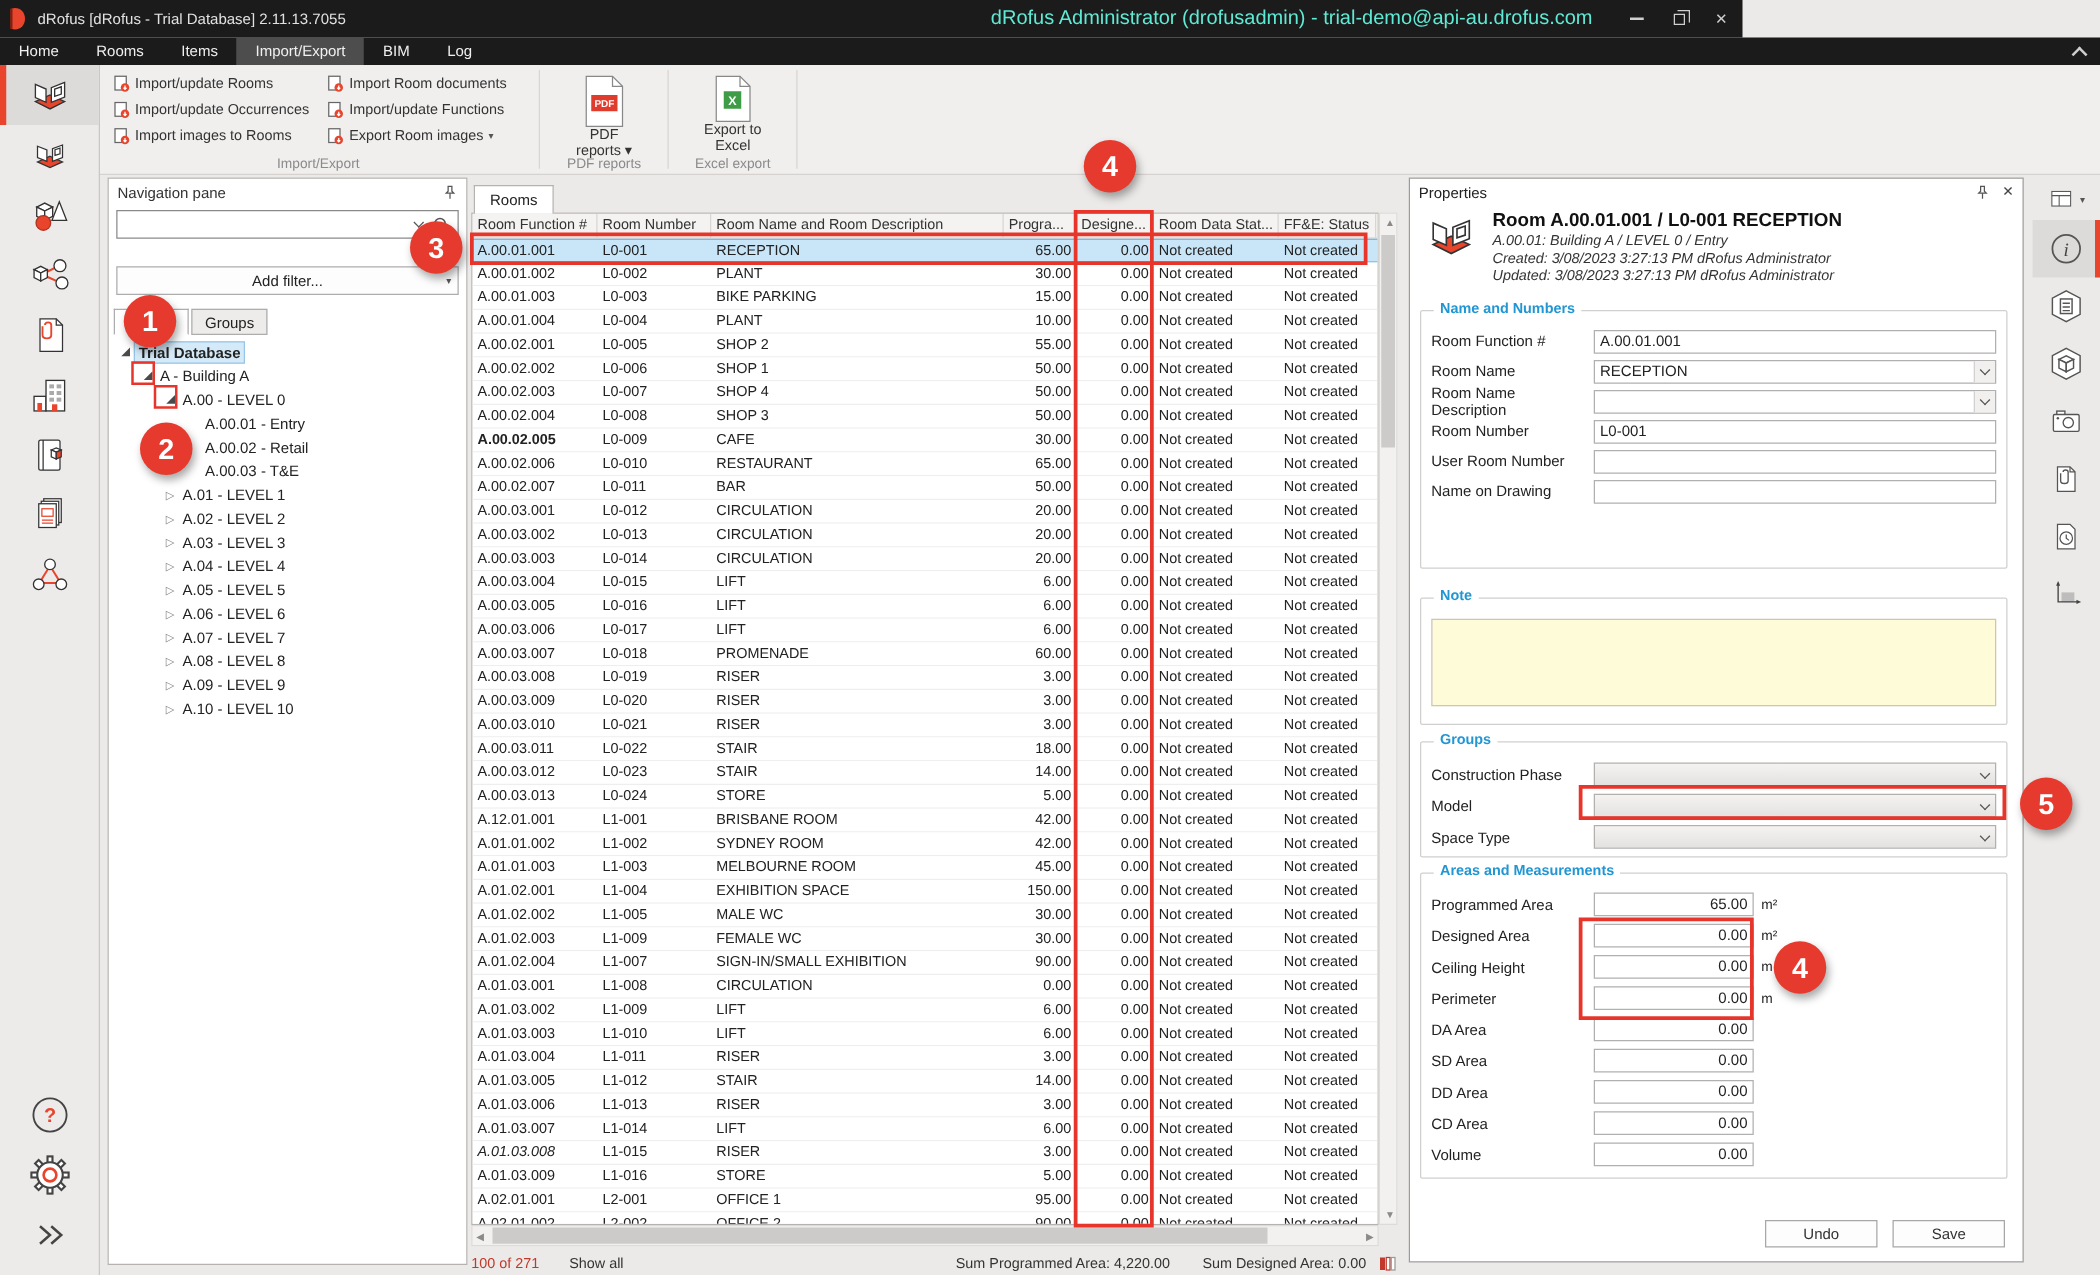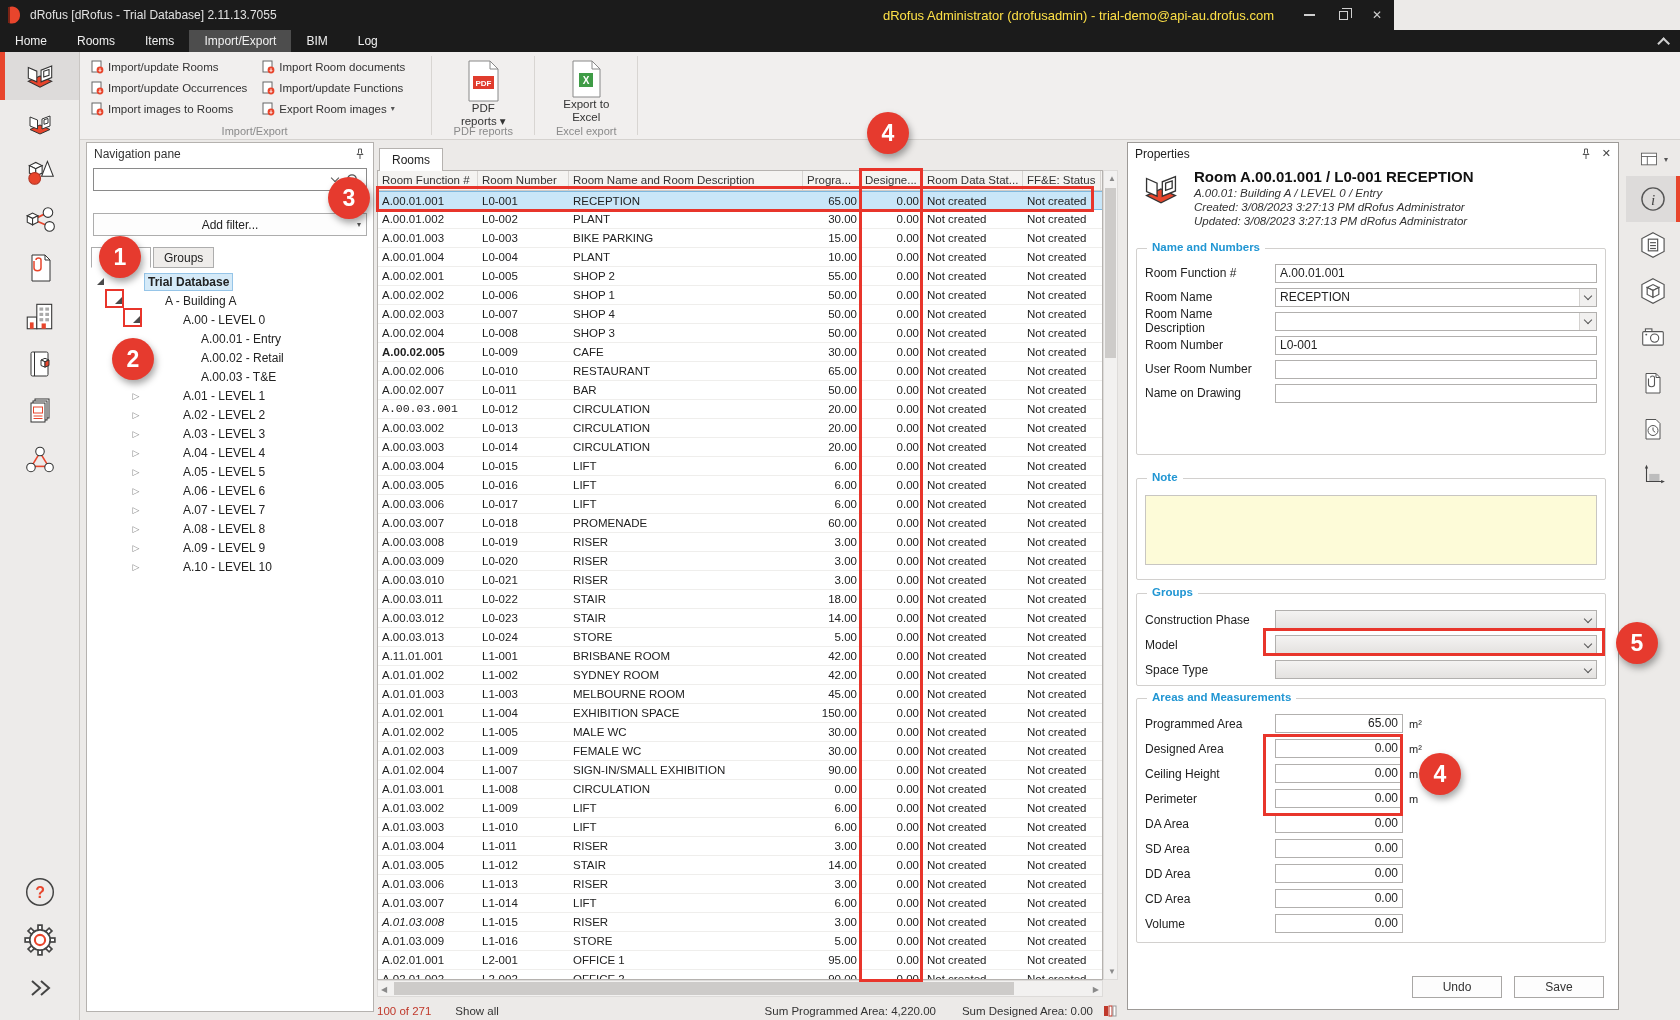--- a/index.html
+++ b/index.html
@@ -4,21 +4,21 @@
 <style>
   * { box-sizing: border-box; margin:0; padding:0; }
   body { font-family:"Liberation Sans", sans-serif; background:#444; }
   #app { position:relative; width:1680px; height:1020px; background:#eceae8; overflow:hidden; font-size:12px; color:#222; }
 
   
   .titlebar { position:absolute; left:0; top:0; width:1394px; height:30px; background:#1b1b1b; color:#d6d6d6; display:flex; align-items:center; }
   .titlebar .logo { margin:0 8px 0 6px; display:flex; }
   .titlebar .apptitle { font-size:12px; color:#e2e2e2; }
   .titlebar .spacer { flex:1; }
-  .titlebar .userinfo { font-size:13px; color:#fde047; margin-right:18px; }
+  .titlebar .userinfo { font-size:16px; color:#5eead4; margin-right:18px; }
   .winbtn { width:34px; height:30px; display:flex; align-items:center; justify-content:center; color:#cfcfcf; font-size:12px; }
   .winbtn .bar { width:11px; height:2px; background:#cfcfcf; }
   .winbtn .rest { width:9px; height:9px; border:1px solid #cfcfcf; position:relative; }
   .winbtn .rest:before { content:""; position:absolute; left:2px; top:-4px; width:9px; height:9px; border:1px solid #cfcfcf; border-left:none; border-bottom:none; }
 
   
   .menubar { position:absolute; left:0; top:30px; width:1680px; height:22px; background:#1b1b1b; display:flex; align-items:stretch; }
   .mtab { padding:0 15px; display:flex; align-items:center; color:#f0f0f0; font-size:12px; }
   .mtab.active { background:#4d4d4d; }
   .menubar .collapse { margin-left:auto; margin-right:14px; display:flex; align-items:center; }
@@ -48,21 +48,21 @@
   .nav-header { height:22px; display:flex; align-items:center; justify-content:space-between; padding:0 7px; font-size:12px; color:#333; }
   .nav-search { margin:3px 6px 0 6px; height:23px; border:1px solid #8a8a8a; background:#fff; display:flex; align-items:center; }
   .nav-search .inp { flex:1; height:100%; }
   .chev { width:6px; height:6px; border-right:1.5px solid #555; border-bottom:1.5px solid #555; transform:rotate(45deg); margin:0 8px 3px 0; }
   .addfilter { margin:22px 6px 0 6px; height:23px; border:1px solid #adadad; background:#fdfdfd; display:flex; align-items:center; justify-content:center; font-size:12px; position:relative; }
   .addfilter .dda { position:absolute; right:5px; top:6px; }
   .nav-tabs { margin:11px 0 0 4px; display:flex; height:21px; }
   .ntab { padding:0 10px; display:flex; align-items:center; font-size:12px; border:1px solid #adadad; background:#eeecea; margin-right:2px; }
   .ntab.active { background:#fff; border-bottom-color:#fff; }
   .nav-tree { flex:1; padding-top:4px; overflow:hidden; }
-  .trow-t { height:19px; display:flex; align-items:center; font-size:12px; color:#222;gap:37px; }
+  .trow-t { height:19px; display:flex; align-items:center; font-size:12px; color:#222; }
   .arr { width:14px; height:14px; display:flex; align-items:center; justify-content:center; font-size:9px; color:#888; flex:none; }
   .tri { width:0; height:0; border-bottom:7px solid #4a4a4a; border-left:7px solid transparent; }
   .tlabel { padding:1px 3px; white-space:nowrap; }
   .tlabel.bold { font-weight:bold; }
   .tlabel.sel { background:#d5eaf8; border:1px solid #96c5e8; }
 
   
   .tablepane { position:absolute; left:377px; top:142px; width:741px; height:878px; }
   .table-tab { position:absolute; left:2px; top:6px; height:23px; padding:0 12px; background:#fff; border:1px solid #b5b2af; border-bottom:none; font-size:12px; display:flex; align-items:center; z-index:2; }
   .table-box { position:absolute; left:0; top:28px; width:726px; height:810px; background:#fff; border:1px solid #b5b2af; overflow:hidden; }
@@ -632,21 +632,21 @@
           <div class="trow">
             <div class="tc" style="width: 100px;">A.00.02.007</div>
             <div class="tc" style="width: 91px;">L0-011</div>
             <div class="tc" style="width: 234px;">BAR</div>
             <div class="tc num" style="width: 58px;">50.00</div>
             <div class="tc num" style="width: 62px;">0.00</div>
             <div class="tc" style="width: 100px;">Not created</div>
             <div class="tc" style="width: 78px;">Not created</div>
           </div>
           <div class="trow">
-            <div class="tc" style="width: 100px; font-family: Liberation Mono, monospace;">A.00.03.001</div>
+            <div class="tc" style="width: 100px;">A.00.03.001</div>
             <div class="tc" style="width: 91px;">L0-012</div>
             <div class="tc" style="width: 234px;">CIRCULATION</div>
             <div class="tc num" style="width: 58px;">20.00</div>
             <div class="tc num" style="width: 62px;">0.00</div>
             <div class="tc" style="width: 100px;">Not created</div>
             <div class="tc" style="width: 78px;">Not created</div>
           </div>
           <div class="trow">
             <div class="tc" style="width: 100px;">A.00.03.002</div>
             <div class="tc" style="width: 91px;">L0-013</div>
@@ -749,21 +749,21 @@
           <div class="trow">
             <div class="tc" style="width: 100px;">A.00.03.013</div>
             <div class="tc" style="width: 91px;">L0-024</div>
             <div class="tc" style="width: 234px;">STORE</div>
             <div class="tc num" style="width: 58px;">5.00</div>
             <div class="tc num" style="width: 62px;">0.00</div>
             <div class="tc" style="width: 100px;">Not created</div>
             <div class="tc" style="width: 78px;">Not created</div>
           </div>
           <div class="trow">
-            <div class="tc" style="width: 100px;">A.11.01.001</div>
+            <div class="tc" style="width: 100px;">A.12.01.001</div>
             <div class="tc" style="width: 91px;">L1-001</div>
             <div class="tc" style="width: 234px;">BRISBANE ROOM</div>
             <div class="tc num" style="width: 58px;">42.00</div>
             <div class="tc num" style="width: 62px;">0.00</div>
             <div class="tc" style="width: 100px;">Not created</div>
             <div class="tc" style="width: 78px;">Not created</div>
           </div>
           <div class="trow">
             <div class="tc" style="width: 100px;">A.01.01.002</div>
             <div class="tc" style="width: 91px;">L1-002</div>

